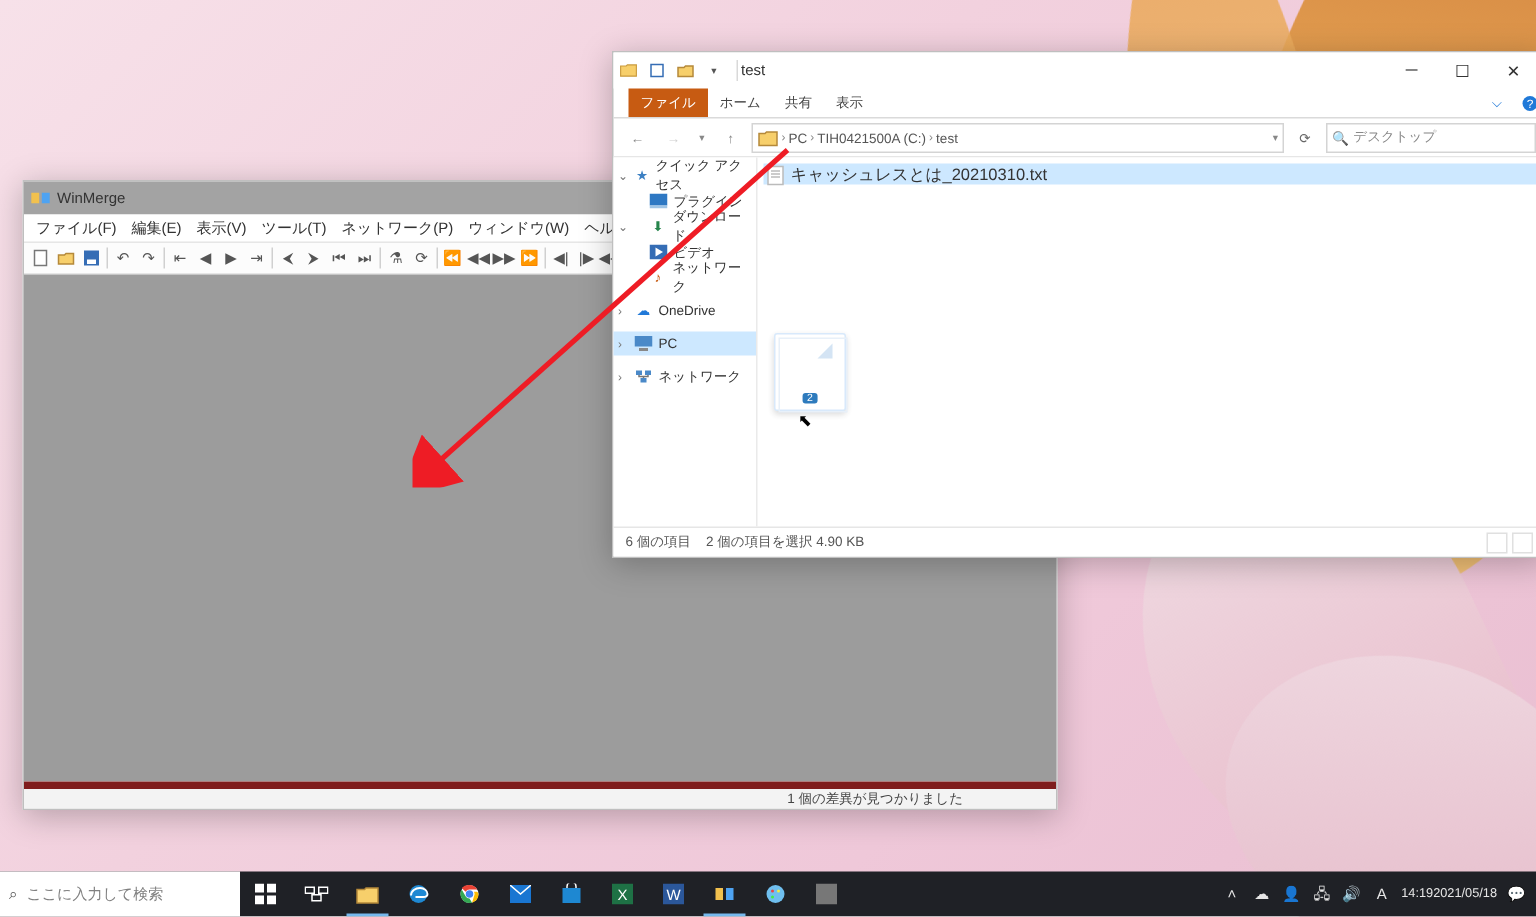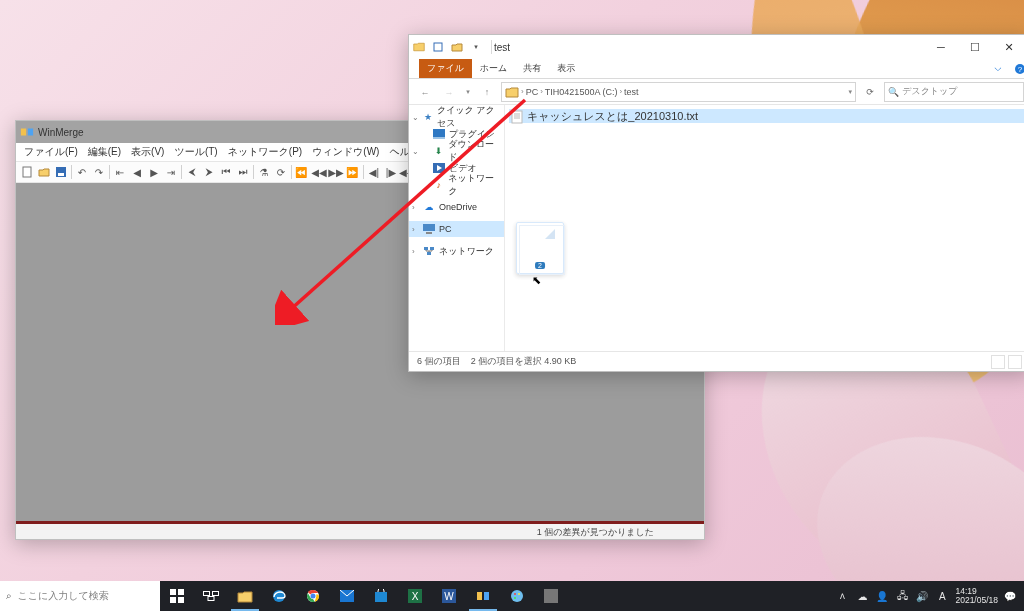--- a/index.html
+++ b/index.html
@@ -23,21 +23,21 @@
 
 
 .winmerge { left: 15px; top: 120px; width: 690px; height: 420px; }
 .winmerge .titlebar { background: #a3a3a3; }
 .wm-menu { height: 18px; display: flex; align-items: center; gap: 2px; padding: 0 4px; font-size: 10px; color: #333; background: #fff; }
 .wm-menu span { padding: 0 4px; }
 .wm-toolbar { height: 22px; display: flex; align-items: center; gap: 1px; padding: 0 3px; border-top: 1px solid #e6e6e6; border-bottom: 1px solid #e6e6e6; background: #fcfcfc; overflow: hidden; }
 .wm-toolbar .ticon { width: 16px; height: 16px; display: inline-flex; align-items: center; justify-content: center; font-size: 10px; color: #555; }
 .wm-toolbar .tsep { width: 1px; height: 14px; background: #d0d0d0; margin: 0 1px; }
 .wm-client { flex: 1; background: #9c9c9c; height: calc(100% - 22px - 18px - 22px - 18px); }
-.wm-status { height: 18px; display: flex; align-items: flex-end; background: #f3f3f3; border-top: 3px solid #7f1d1d; font-size: 9px; color: #444; padding: 0 0; }
+.wm-status { height: 18px; display: flex; align-items: flex-start; background: #f3f3f3; border-top: 5px solid #7f1d1d; font-size: 9px; color: #444; padding: 0 12px; }
 .wm-status .right { margin-left: auto; margin-right: 50px; }
 
 
 .explorer { left: 408px; top: 34px; width: 623px; height: 338px; z-index: 5; }
 .explorer .titlebar { height: 24px; }
 .exp-qat { display: flex; align-items: center; gap: 3px; }
 .exp-qat .ico svg, .exp-qat .ico { width: 12px; height: 12px; }
 .exp-ribbon-tabs { height: 20px; display: flex; align-items: stretch; border-bottom: 1px solid #dadada; font-size: 9px; }
 .exp-ribbon-tabs .tab { padding: 0 8px; display: flex; align-items: center; color: #444; }
 .exp-ribbon-tabs .tab.file { background: #c75b12; color: #fff; margin-left: 10px; }
@@ -74,21 +74,21 @@
 
 
 .arrow { position: absolute; left: 275px; top: 95px; z-index: 8; pointer-events: none; }
 
 
 .taskbar { position: absolute; left: 0; right: 0; bottom: 0; height: 30px; background: #1f2126; display: flex; align-items: stretch; color: #fff; font-size: 10px; z-index: 20; }
 .taskbar .search { width: 160px; background: #fff; color: #808080; display: flex; align-items: center; padding: 0 6px; gap: 6px; font-size: 10px; }
 .taskbar .item { width: 34px; display: flex; align-items: center; justify-content: center; position: relative; }
 .taskbar .item.active::after { content: ""; position: absolute; left: 3px; right: 3px; bottom: 0; height: 2px; background: #76b9ed; }
 .taskbar .tray { margin-left: auto; display: flex; align-items: center; gap: 6px; padding: 0 6px; font-size: 8.5px; color: #e6e6e6; }
-.taskbar .tray .datetime { text-align: right; line-height: 1.1; display: flex; flex-direction: column; align-items: flex-start; justify-content: center; }
+.taskbar .tray .datetime { text-align: right; line-height: 1.1; display: flex; flex-direction: row; align-items: flex-start; justify-content: center; }
 .taskbar .tray .t-icon { width: 14px; height: 14px; display: inline-flex; align-items: center; justify-content: center; font-size: 10px; }
 </style>
 </head>
 <body>
 
 <div class="desktop-bg">
   <div class="petal p1"></div>
   <div class="petal p2"></div>
   <div class="petal p3"></div>
   <div class="petal p4"></div>

